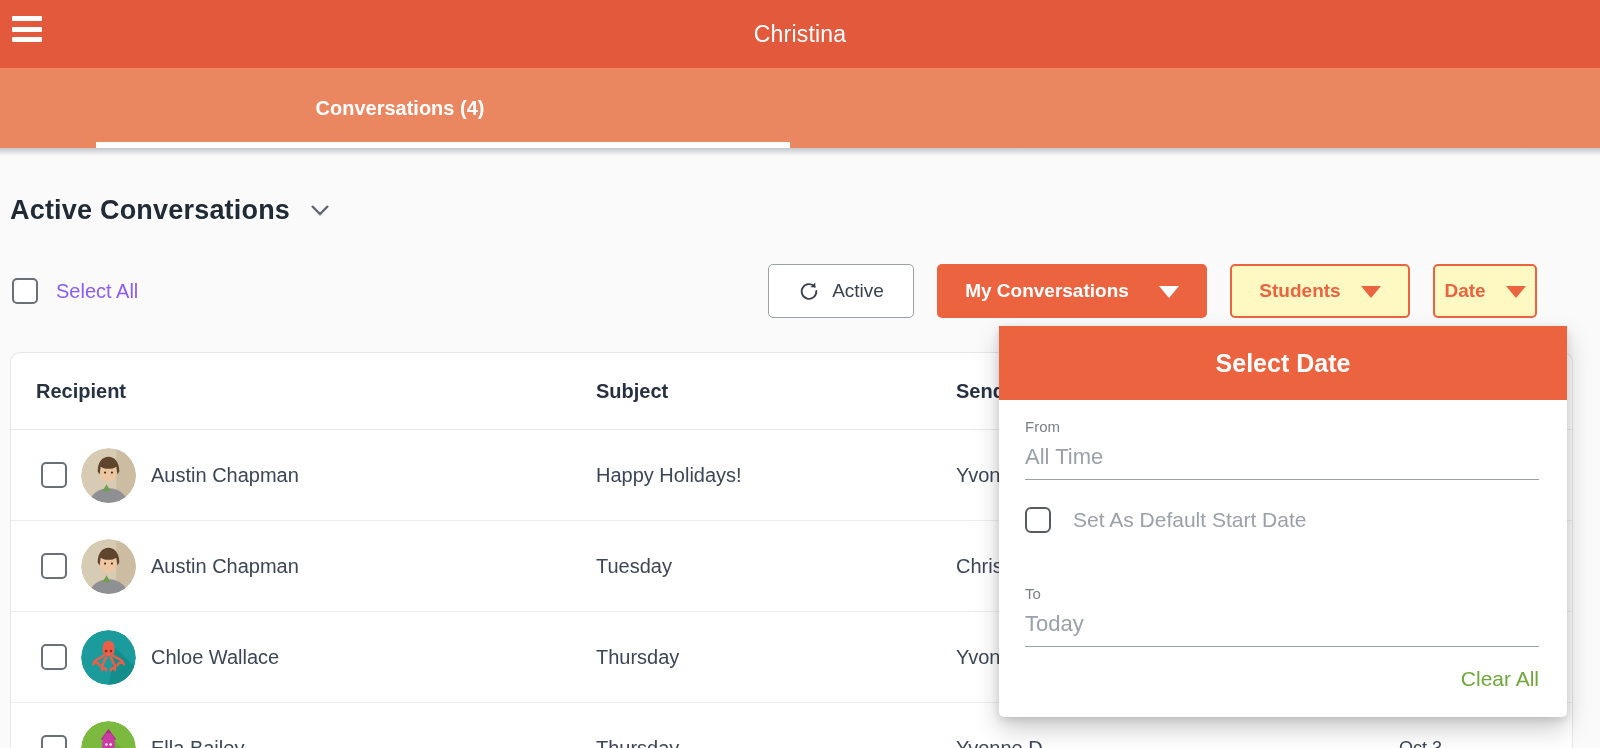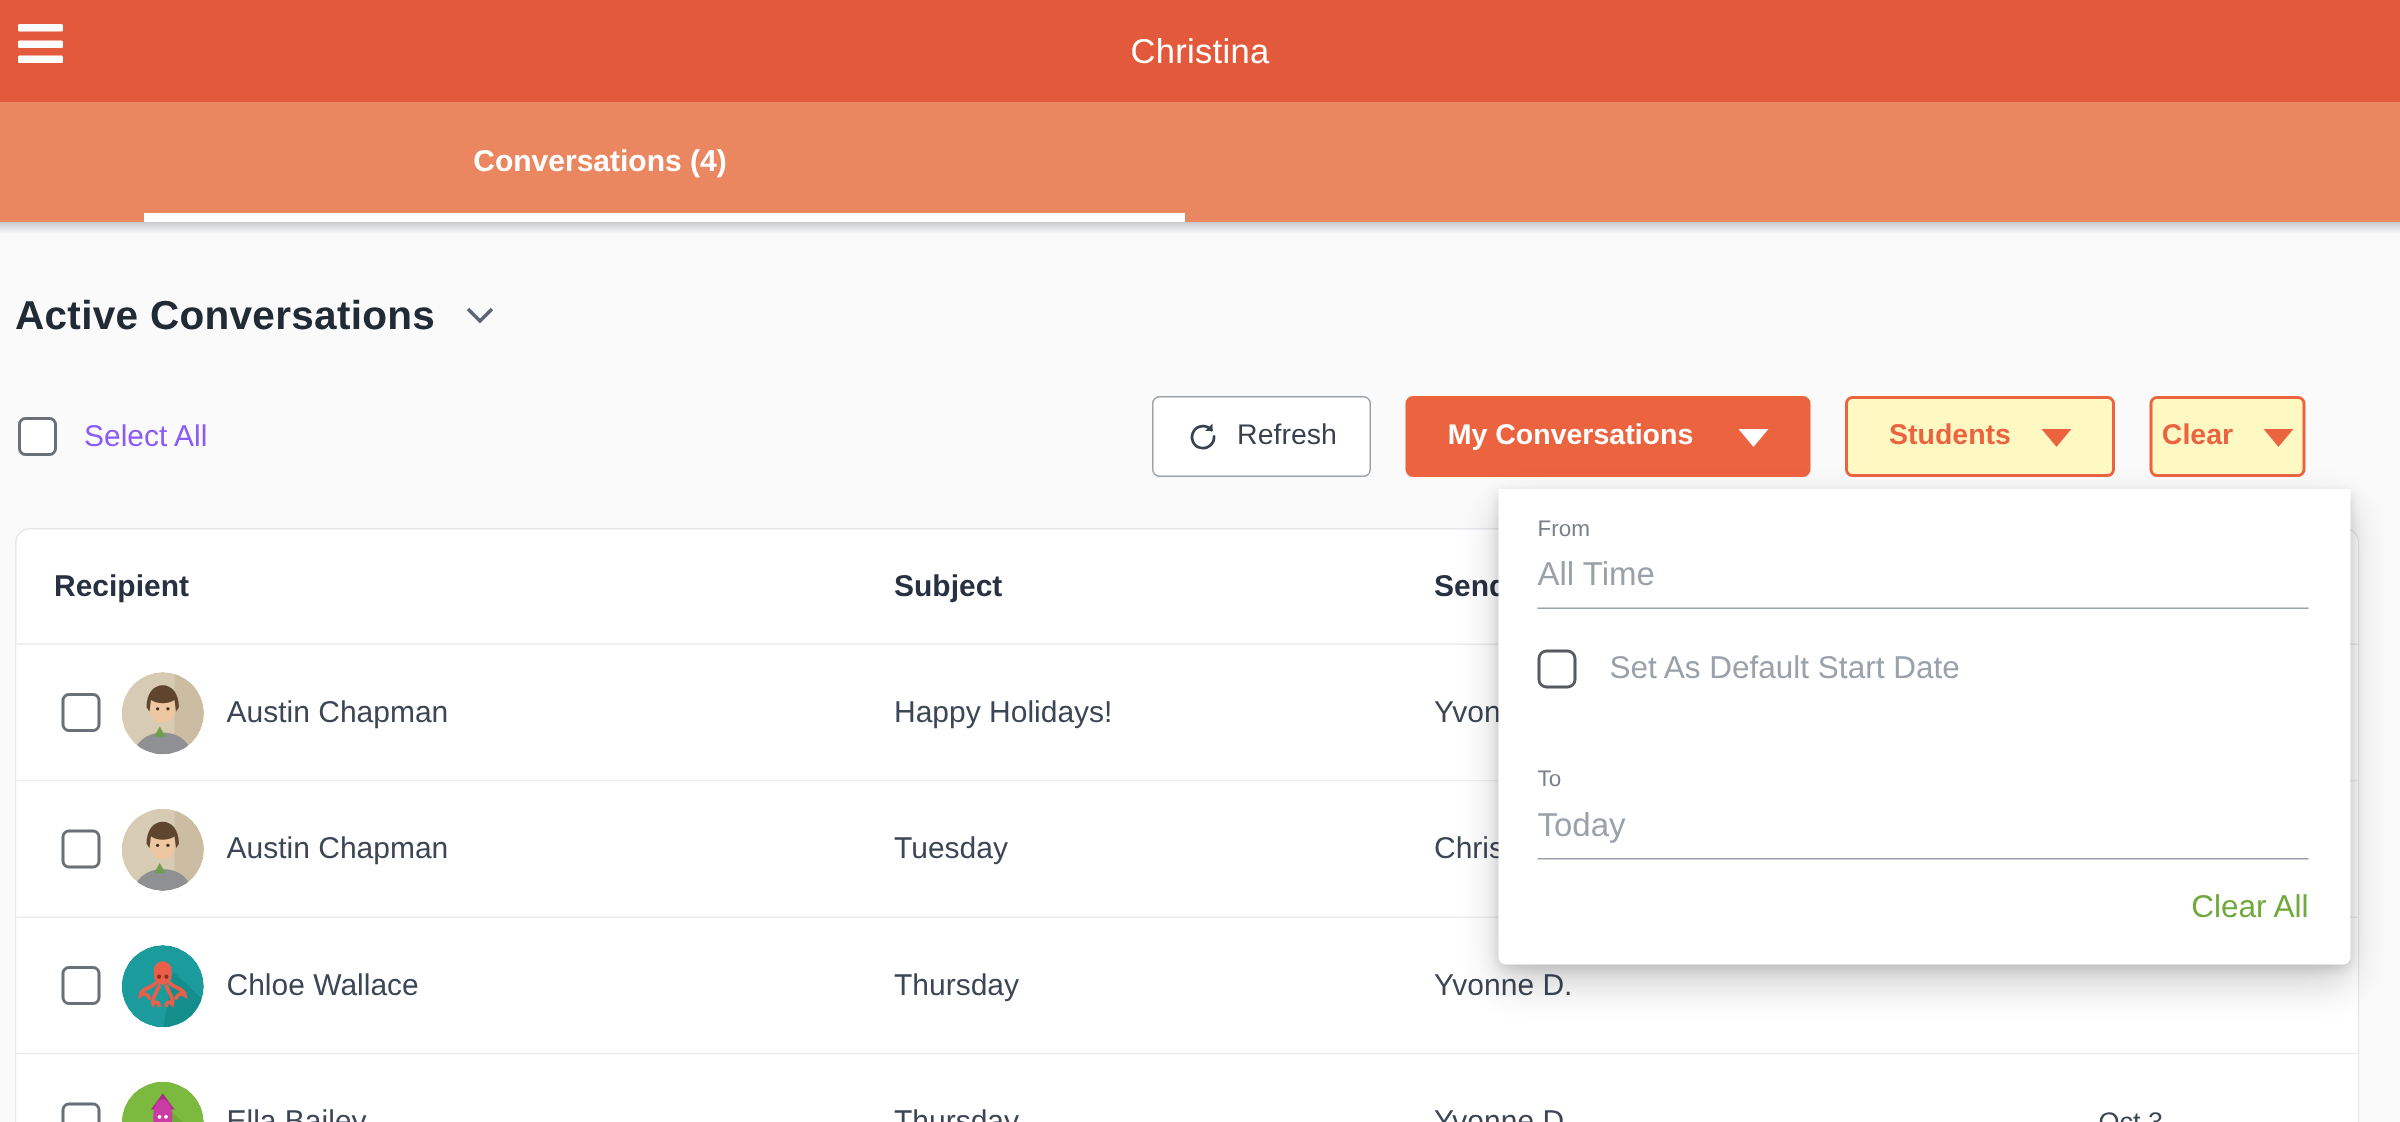--- a/index.html
+++ b/index.html
@@ -111,32 +111,32 @@
     <label class="select-all">
       <span class="cb"></span>
       <span class="select-all-text">Select All</span>
     </label>
     <div class="btns">
       <button class="btn btn-refresh">
         <svg width="22" height="22" viewBox="0 0 24 24">
           <path d="M18.2 7.4A8 8 0 1 0 20 12" fill="none" stroke="#39414F" stroke-width="2" stroke-linecap="round"></path>
           <path d="M18.9 2.6 v5.4 h-5.4 z" fill="#39414F"></path>
         </svg>
-        <span>Refresh</span>
+        <span>Active</span>
       </button>
       <button class="btn btn-filled">
         <span>My Conversations</span>
         <span class="tri"></span>
       </button>
       <button class="btn btn-outline btn-students">
         <span>Students</span>
         <span class="tri"></span>
       </button>
       <button class="btn btn-outline btn-date">
-        <span>Clear</span>
+        <span>Date</span>
         <span class="tri"></span>
       </button>
     </div>
   </div>
 
   <section class="card">
     <div class="thead row-grid">
       <div class="col-first">Recipient</div>
       <div>Subject</div>
       <div>Sender</div>
@@ -259,20 +259,21 @@
     </div>
     <div class="cell-subject">Thursday</div>
     <div class="cell-sender">Yvonne D.</div>
     <div class="cell-date">Oct 3</div>
   </div>
       </div>
   </section>
 </main>
 
 <div class="popup">
+  <div class="popup-header">Select Date</div>
   <div class="popup-body">
     <div class="field-label">From</div>
     <div class="field-value">All Time</div>
     <label class="default-row">
       <span class="cb"></span>
       <span class="lbl">Set As Default Start Date</span>
     </label>
     <div class="field-label to-label">To</div>
     <div class="field-value">Today</div>
     <div class="clear-all">Clear All</div>

